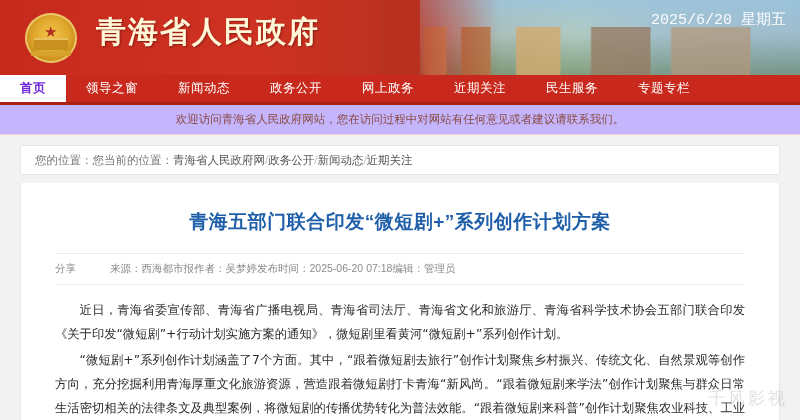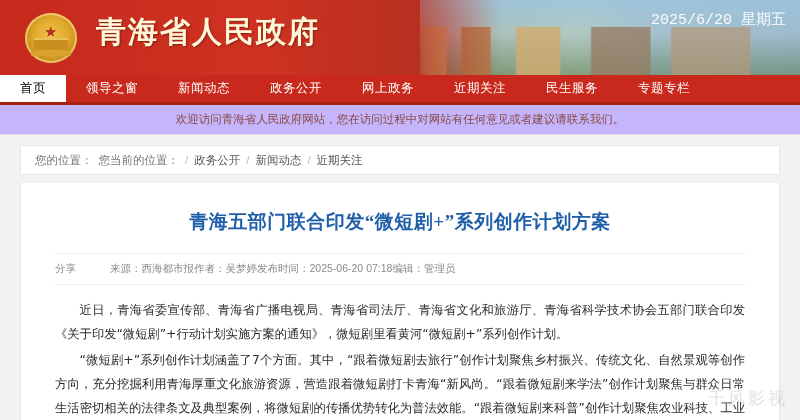--- a/index.html
+++ b/index.html
@@ -109,22 +109,22 @@
     padding: 0 20px;
     display: flex; align-items: center; justify-content: center;
     color: #ffffff;
     font-size: 12.5px;
     letter-spacing: 0.5px;
     cursor: pointer;
     white-space: nowrap;
   }
   .nav-item.active {
     background: #ffffff;
-    color: #000000;
-    font-weight: normal;
+    color: #6d28d9;
+    font-weight: bold;
   }
 
   
   .notice {
     height: 30px;
     background: #c4b5fd;
     display: flex; align-items: center; justify-content: center;
     color: #8a4a40;
     font-size: 11.5px;
     border-bottom: 1px solid #f0d8d5;
@@ -137,21 +137,20 @@
   }
   .crumb {
     width: 760px; margin: 0 auto;
     background: #ffffff;
     border: 1px solid #e6e6e6;
     height: 30px;
     display: flex; align-items: center;
     padding: 0 14px;
     font-size: 11.5px;
     color: #555555;
-    gap: 6px;
   }
   .crumb .label { color: #777777; }
   .crumb .sep { color: #bbbbbb; }
   .crumb a { color: #555555; text-decoration: none; }
 
   
   .card {
     width: 760px;
     margin: 0 auto;
     background: #ffffff;
@@ -160,21 +159,21 @@
     min-height: 260px;
     padding: 22px 34px 10px 34px;
   }
   .article-title {
     text-align: center;
     color: #1f5fa9;
     font-size: 19px;
     font-weight: bold;
     letter-spacing: 0.5px;
     margin: 4px 0 18px 0;
-    font-family: Liberation Serif, serif;
+    font-family: Liberation Sans, sans-serif;
   }
   .meta-bar {
     border-top: 1px solid #ededed;
     border-bottom: 1px solid #ededed;
     padding: 8px 0;
     display: flex;
     align-items: center;
     font-size: 10.5px;
     color: #8b8b8b;
   }
@@ -235,20 +234,21 @@
     <div class="nav-item">民生服务</div>
     <div class="nav-item">专题专栏</div>
   </div>
 
   <div class="notice">欢迎访问青海省人民政府网站，您在访问过程中对网站有任何意见或者建议请联系我们。</div>
 
   <div class="crumb-wrap">
     <div class="crumb">
       <span class="label">您的位置：</span>
       <span class="label">您当前的位置：</span>
+      <a href="#">青海省人民政府网</a>
       <span class="sep">/</span>
       <a href="#">政务公开</a>
       <span class="sep">/</span>
       <a href="#">新闻动态</a>
       <span class="sep">/</span>
       <a href="#">近期关注</a>
     </div>
   </div>
 
   <div class="card">

